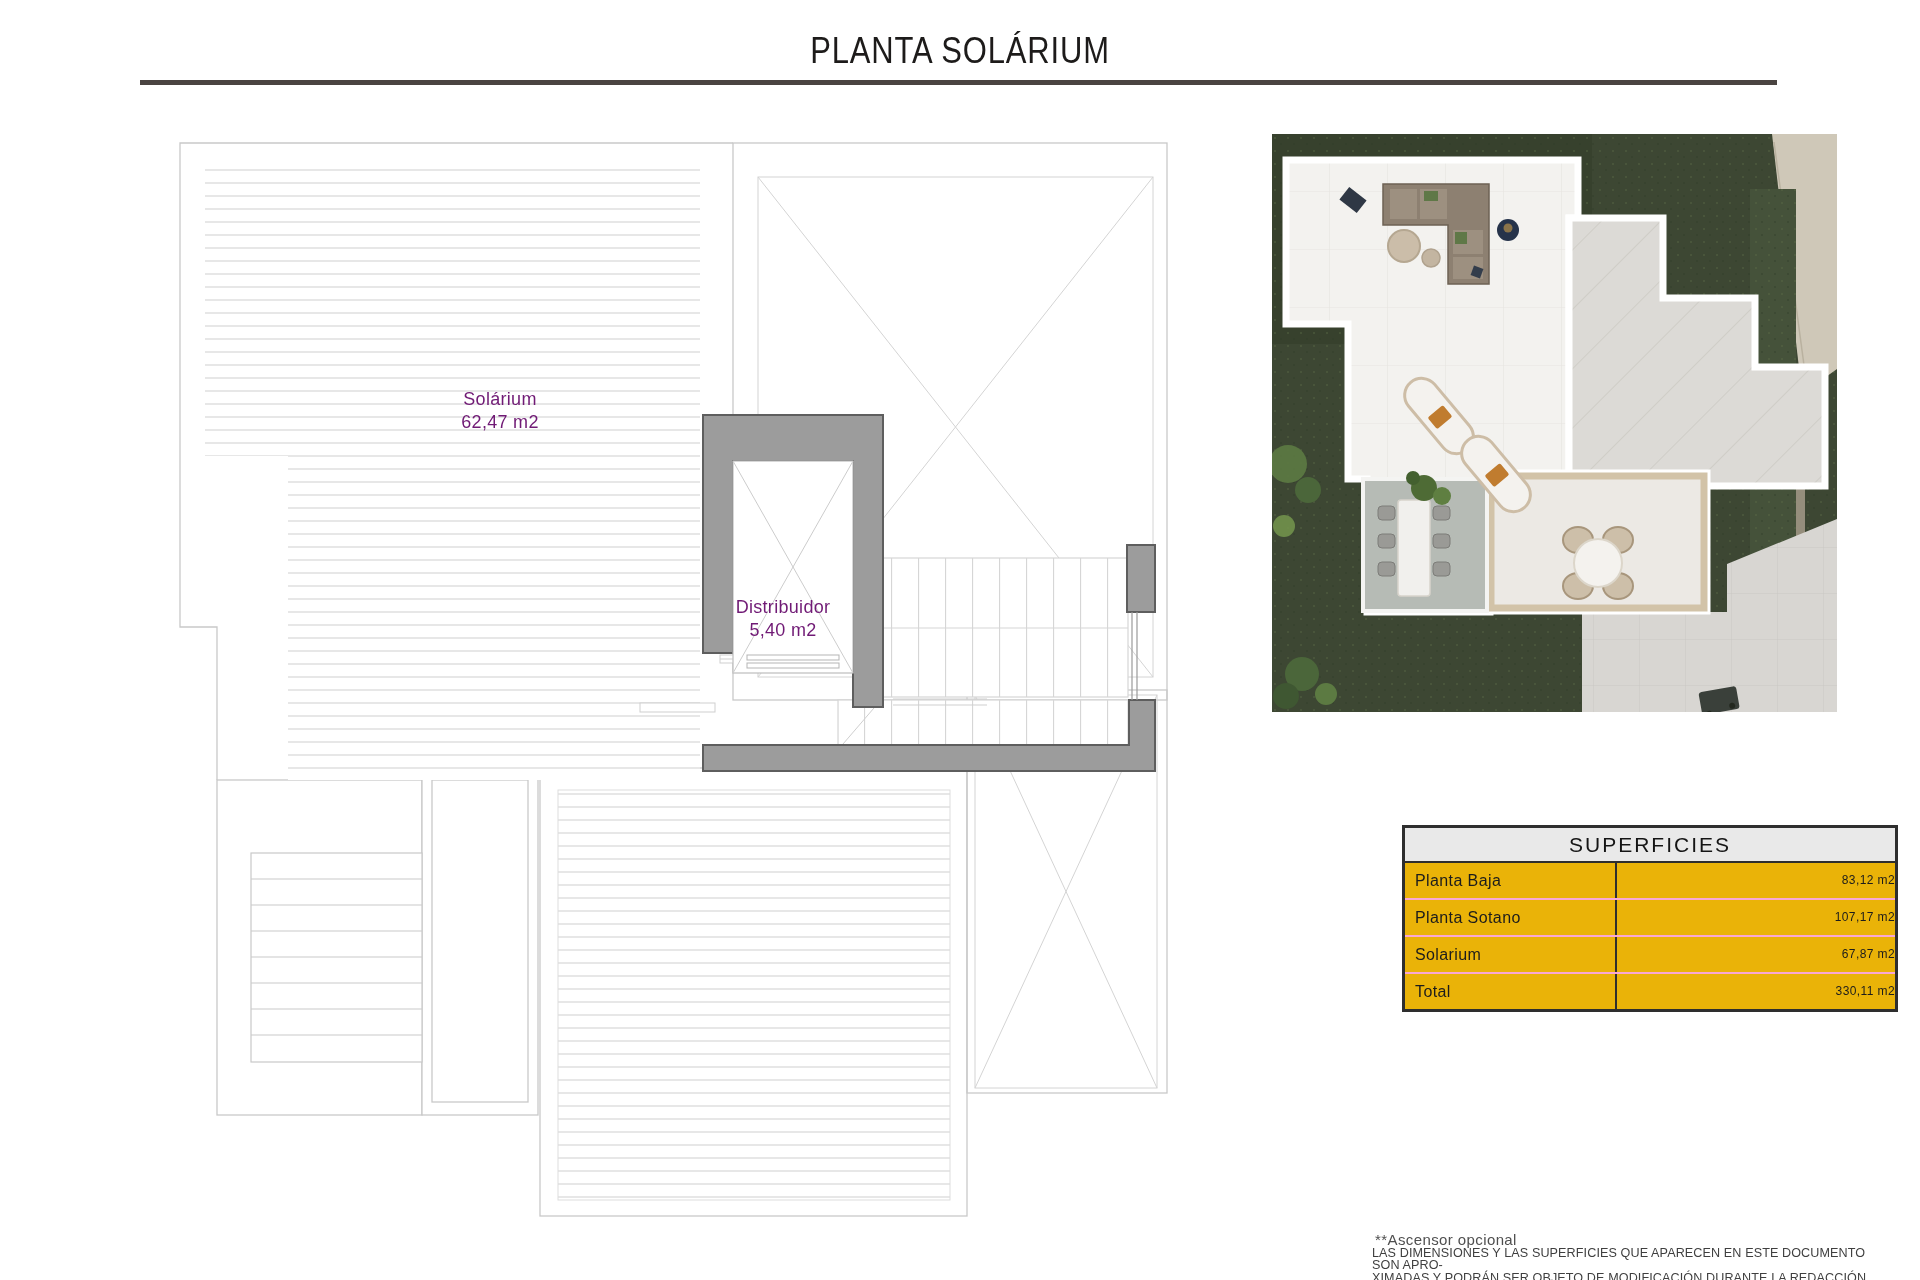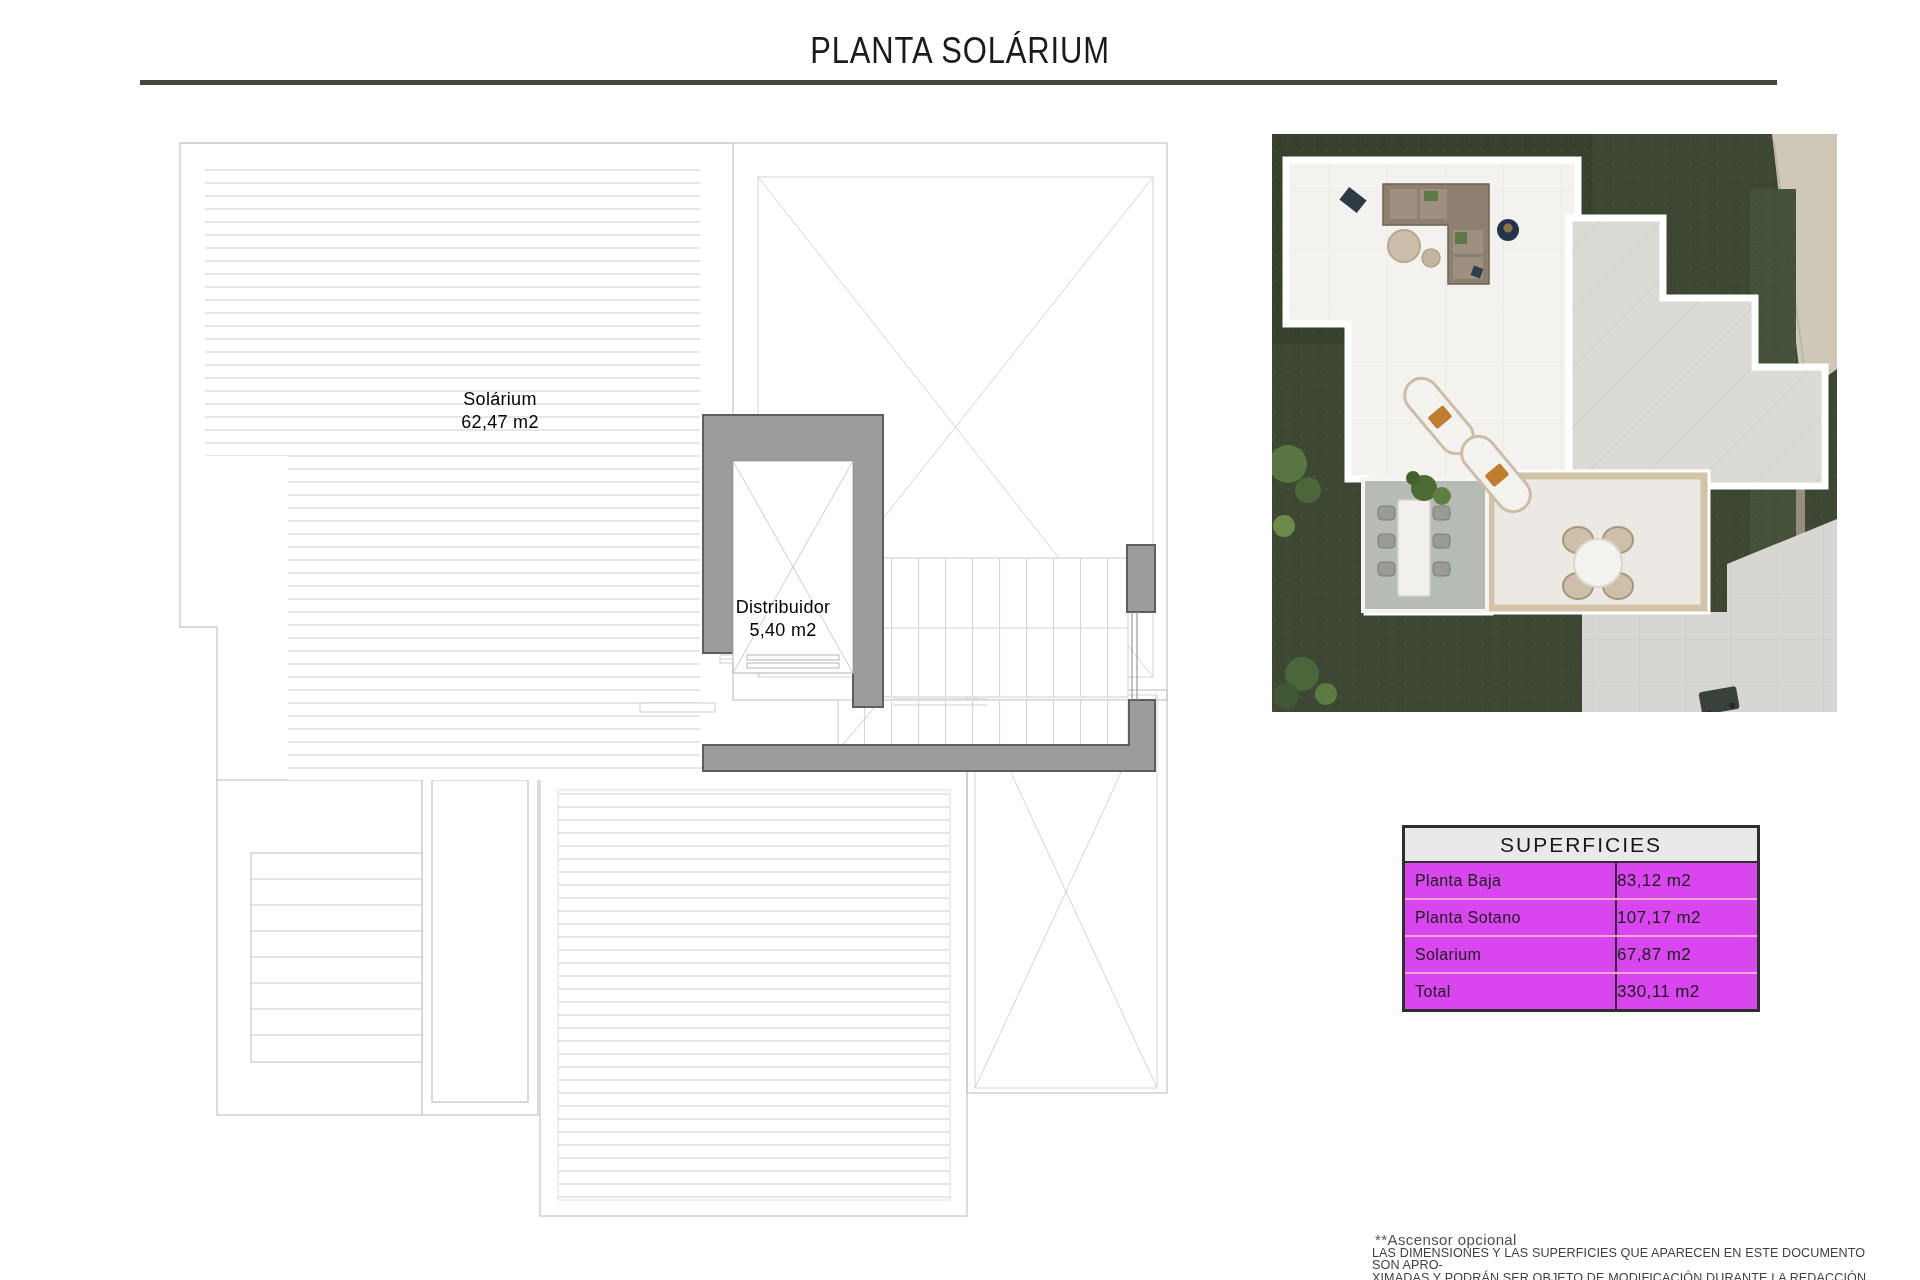--- a/index.html
+++ b/index.html
@@ -12,43 +12,43 @@
     position:absolute;left:0;top:30px;width:1920px;text-align:center;
     font-size:36px;font-weight:400;color:#1d1b1a;letter-spacing:1px;
     transform:scaleX(.86);transform-origin:50% 50%;
   }
   .title-divider{
     position:absolute;left:140px;top:80px;width:1637px;height:5px;background:#4a4441;
   }
   
   .plan-wrap{position:absolute;left:140px;top:100px;width:1060px;height:1160px;}
   .plan-label{
-    position:absolute;text-align:center;color:#000000;font-size:18px;line-height:23px;
+    position:absolute;text-align:center;color:#701a75;font-size:18px;line-height:23px;
     letter-spacing:.3px;
   }
   .lbl-solarium{left:420px;top:388px;width:160px;}
   .lbl-distribuidor{left:703px;top:596px;width:160px;}
   
   .photo{position:absolute;left:1272px;top:134px;width:565px;height:578px;overflow:hidden;}
   
   .surf-table{
-    position:absolute;left:1402px;top:825px;width:358px;
-    border:3px solid #2e2e2e;background:#d946ef;color:#1c1c1c;box-sizing:border-box;
+    position:absolute;left:1402px;top:825px;width:496px;
+    border:3px solid #2e2e2e;background:#eab308;color:#1c1c1c;box-sizing:border-box;
   }
   .surf-head{
     height:33px;line-height:33px;text-align:center;background:#e9e9e9;
     border-bottom:2px solid #2e2e2e;font-size:21px;letter-spacing:2px;color:#151515;
   }
   .surf-row{display:flex;height:35px;border-bottom:2px solid #f9a8d4;}
   .surf-row:last-child{border-bottom:none;}
   .surf-label{
     width:200px;border-right:2px solid #2e2e2e;padding-left:10px;
     font-size:16px;line-height:35px;letter-spacing:.4px;
   }
-  .surf-value{flex:1;text-align:left;font-size:17px;line-height:35px;letter-spacing:.4px;}
+  .surf-value{flex:1;text-align:right;font-size:12px;line-height:35px;letter-spacing:.4px;}
   
   .note-elevator{
     position:absolute;left:1375px;top:1231px;font-size:15px;color:#4f4f4f;letter-spacing:.4px;text-align:right;
   }
   .disclaimer{
     position:absolute;left:1372px;top:1247px;width:512px;color:#3f3f3f;
     font-size:12.6px;line-height:12.4px;letter-spacing:.1px;
   }
   svg{display:block;}
 </style>

